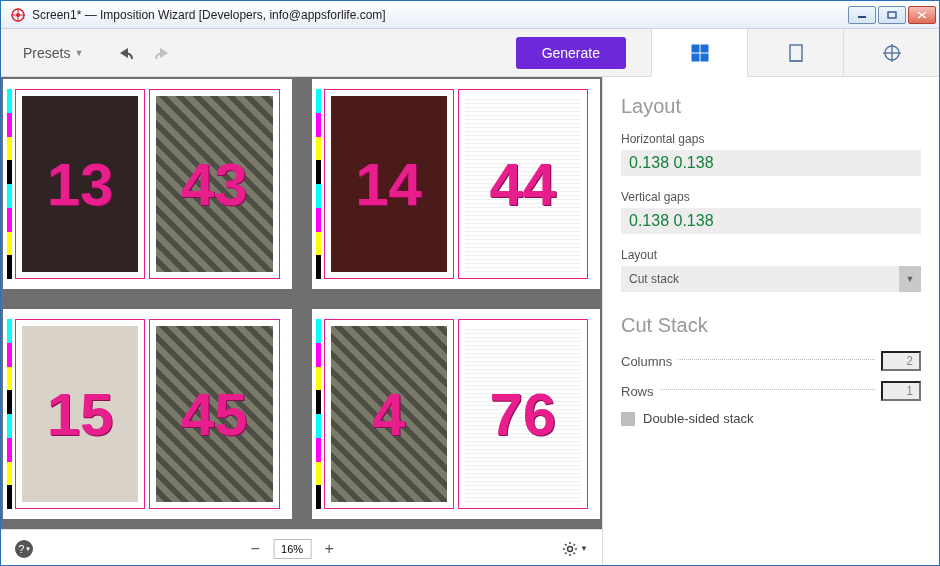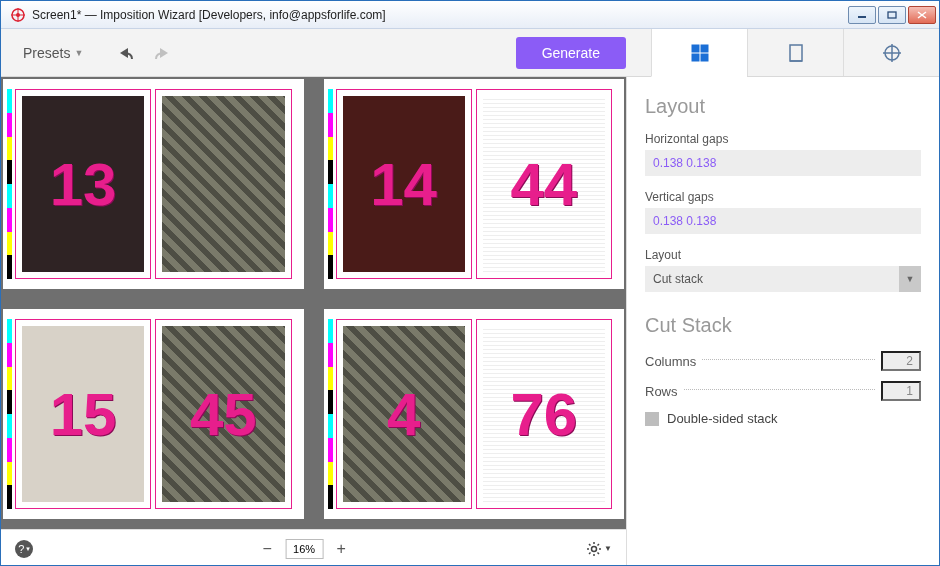--- a/index.html
+++ b/index.html
@@ -11,21 +11,21 @@
 .titlebar .win-btn { width: 28px; height: 18px; border: 1px solid #6f8cb0; border-radius: 2px; background: linear-gradient(#eef5fc, #d6e4f4); display: flex; align-items: center; justify-content: center; font-size: 10px; color: #2a4c78; cursor: pointer; }
 .titlebar .win-btn.close { background: linear-gradient(#f5bfb5, #e26b57); border-color: #b04434; color: #fff; }
 
 .toolbar { height: 48px; background: #f3f3f3; border-bottom: 1px solid #d9d9d9; display: flex; align-items: center; padding: 0 10px; }
 .presets-btn { font-size: 14px; color: #555; padding: 6px 10px; cursor: pointer; display: flex; align-items: center; gap: 4px; }
 .presets-btn .caret { font-size: 9px; color: #888; }
 .history-btns { display: flex; gap: 10px; margin-left: 20px; }
 .history-btn { width: 26px; height: 26px; display: flex; align-items: center; justify-content: center; cursor: pointer; color: #555; }
 .history-btn.disabled { color: #c0c0c0; cursor: default; }
 .toolbar-spacer { flex: 1; }
-.generate-btn { background: #8b5cf6; color: #fff; font-size: 14px; padding: 8px 26px; border: none; border-radius: 3px; cursor: pointer; margin-right: 15px; }
+.generate-btn { background: #6d28d9; color: #fff; font-size: 14px; padding: 8px 26px; border: none; border-radius: 3px; cursor: pointer; margin-right: 15px; }
 
 .main-row { display: flex; height: calc(566px - 28px - 48px); }
 
 .preview-col { flex: 1; display: flex; flex-direction: column; background: #fff; border-right: 1px solid #ddd; }
 .preview-scroll { flex: 1; background: #6f6f6f; padding: 2px; overflow: auto; display: grid; grid-template-columns: 1fr 1fr; grid-auto-rows: 210px; gap: 20px; }
 .sheet { background: #fff; position: relative; padding: 10px; display: flex; }
 .colorbar { position: absolute; left: 4px; top: 10px; bottom: 10px; width: 5px; display: flex; flex-direction: column; }
 .colorbar span { flex: 1; }
 .half { flex: 1; position: relative; border: 1px solid #e71e8c; margin: 0 2px; overflow: hidden; display: flex; align-items: center; justify-content: center; }
 .half .art { position: absolute; inset: 6px; background: #d8d2c8; }
@@ -37,33 +37,33 @@
 
 .preview-footer { height: 38px; display: flex; align-items: center; padding: 0 14px; background: #fff; border-top: 1px solid #e0e0e0; }
 .help-btn { width: 18px; height: 18px; border-radius: 50%; background: #555; color: #fff; font-size: 11px; display: flex; align-items: center; justify-content: center; cursor: pointer; }
 .help-btn .tiny-caret { font-size: 7px; margin-left: 2px; }
 .zoom-group { margin-left: auto; display: flex; align-items: center; gap: 8px; margin-right: auto; position: absolute; left: 50%; transform: translateX(-60%);}
 .preview-footer { position: relative; }
 .zoom-btn { width: 20px; height: 20px; display: flex; align-items: center; justify-content: center; font-size: 16px; color: #555; cursor: pointer; }
 .zoom-field { width: 38px; height: 20px; border: 1px solid #bbb; font-size: 11px; text-align: center; }
 .gear-btn { margin-left: auto; cursor: pointer; display: flex; align-items: center; gap: 2px; color: #444; }
 
-.side-col { width: 312px; display: flex; flex-direction: column; background: #fff; }
+.side-col { width: 336px; display: flex; flex-direction: column; background: #fff; }
 
 .side-tabs-wrap { height: 48px; background: #f3f3f3; border-bottom: 1px solid #d9d9d9; display: flex; }
 .side-tab { flex: 1; display: flex; align-items: center; justify-content: center; cursor: pointer; border-left: 1px solid #ddd; }
 .side-tab.active { background: #fff; border-bottom: 1px solid #fff; margin-bottom: -1px; }
 .side-tab svg { stroke: #5a7aa0; }
 .side-tab.active svg { stroke: #1b6fd6; fill:#1b6fd6;}
 .side-tab svg.outline{ fill:none;}
 
 .side-body { padding: 18px; overflow: auto; font-size: 13px; color: #444; }
 .sec-title { font-size: 20px; color: #999; font-weight: 400; margin-bottom: 14px; }
 .field-label { font-size: 12px; color: #555; margin-bottom: 4px; }
-.text-input { width: 100%; height: 26px; background: #ededed; border: none; padding: 0 8px; font-size: 12px; color: #8b5cf6; margin-bottom: 14px; }
+.text-input { width: 100%; height: 26px; background: #ededed; border: none; padding: 0 8px; font-size: 16px; color: #15803d; margin-bottom: 14px; }
 .select-wrap { position: relative; margin-bottom: 22px; }
 .select-wrap .sel { width: 100%; height: 26px; background: #ededed; border: none; padding: 0 8px; font-size: 12px; color: #555; display: flex; align-items: center; }
 .select-wrap .sel-btn { position: absolute; right: 0; top: 0; width: 22px; height: 26px; background: #c9c9c9; display: flex; align-items: center; justify-content: center; font-size: 9px; color: #666; }
 .prop-row { display: flex; align-items: center; margin-bottom: 10px; }
 .prop-row .plabel { color: #555; }
 .prop-row .dots { flex: 1; border-bottom: 1px dotted #bbb; margin: 0 6px 3px; }
 .prop-row .pval { width: 40px; height: 20px; background: #ededed; text-align: right; padding: 2px 6px; font-size: 12px; color: #888; }
 .checkbox-row { display: flex; align-items: center; gap: 8px; margin-top: 6px; }
 .checkbox-row .cb { width: 14px; height: 14px; background: #bdbdbd; }
 
@@ -165,20 +165,21 @@
             <span style="background:#f0f"></span>
             <span style="background:#ff0"></span>
             <span style="background:#000"></span>
           </div>
         <div class="half">
             <div class="art dark"></div>
             <div class="pagenum">13</div>
           </div>
         <div class="half">
             <div class="art mosaic"></div>
+            <div class="pagenum">43</div>
           </div>
       </div>
       <div class="sheet">
         <div class="colorbar">
             <span style="background:#0ff"></span>
             <span style="background:#f0f"></span>
             <span style="background:#ff0"></span>
             <span style="background:#000"></span>
             <span style="background:#0ff"></span>
             <span style="background:#f0f"></span>

